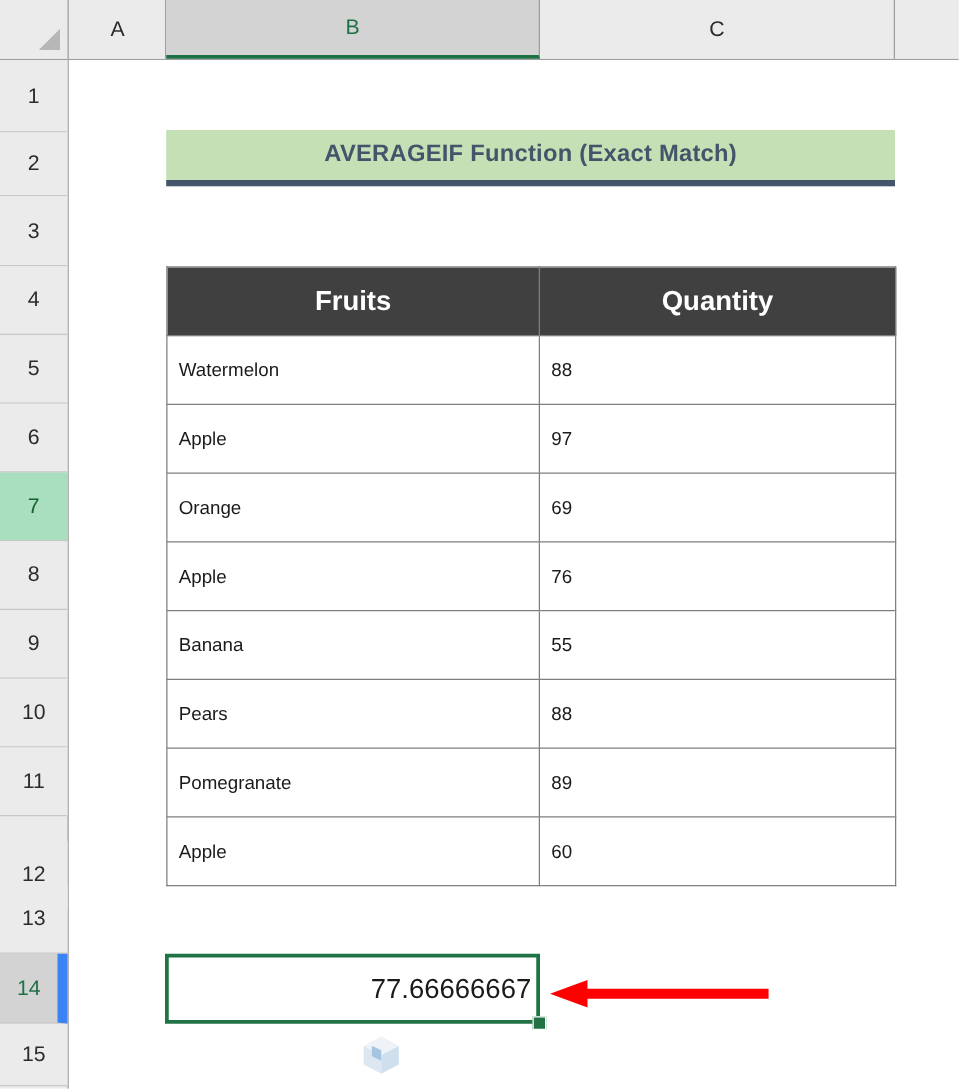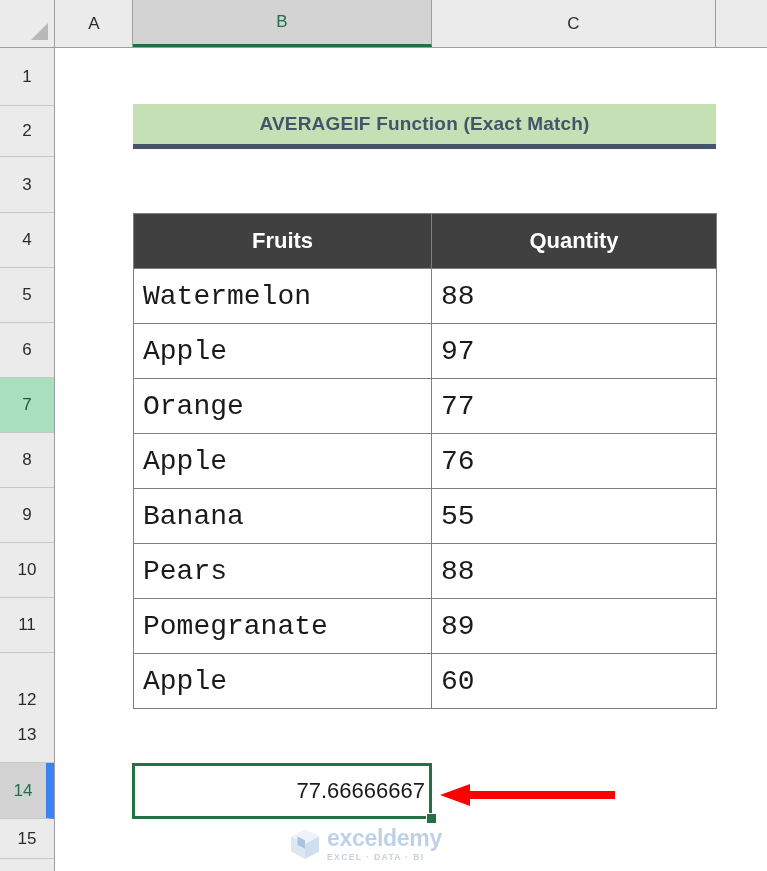--- a/index.html
+++ b/index.html
@@ -156,27 +156,26 @@
     font-weight: bold;
     text-align: center;
     border: 1px solid #808080;
     padding: 0;
     box-sizing: border-box;
   }
   .data-table td {
     height: 55px;
     background: #ffffff;
     color: #1a1a1a;
-    font-size: 28px;
+    font-size: 15px;
     border: 1px solid #808080;
     padding: 0 9px;
     box-sizing: border-box;
     white-space: nowrap;
     overflow: hidden;
-    font-family: Liberation Mono, monospace;
   }
   .data-table td.fruit { text-align: left; }
   .data-table td.qty   { padding-right: 8px; }
 
   
   .result-cell {
     position: absolute;
     left: 132px;
     top: 763px;
     width: 300px;
@@ -265,21 +264,21 @@
     <div class="row-head" style="top:220px;height:55px;">5</div>
     <div class="row-head" style="top:275px;height:55px;">6</div>
     <div class="row-head sel-soft" style="top:330px;height:55px;">7</div>
     <div class="row-head" style="top:385px;height:55px;">8</div>
     <div class="row-head" style="top:440px;height:55px;">9</div>
     <div class="row-head" style="top:495px;height:55px;">10</div>
     <div class="row-head" style="top:550px;height:55px;">11</div>
     <div class="row-head" style="top:625px;height:55px;">12</div>
     <div class="row-head" style="top:660px;height:55px;">13</div>
     <div class="row-head sel-active" style="top:715px;height:56px;">14</div>
-    <div class="row-head" style="top:771px;height:40px;">15</div>
+    <div class="row-head" style="top:771px;height:50px;">15</div>
   </div>
 
   <div class="grid-body"></div>
 
   <div class="title-banner">
     <span class="title-text">AVERAGEIF Function (Exact Match)</span>
   </div>
 
   <table class="data-table">
     <colgroup>
@@ -296,21 +295,21 @@
       <tr>
         <td class="fruit">Watermelon</td>
         <td class="qty">88</td>
       </tr>
       <tr>
         <td class="fruit">Apple</td>
         <td class="qty">97</td>
       </tr>
       <tr>
         <td class="fruit">Orange</td>
-        <td class="qty">77</td>
+        <td class="qty">69</td>
       </tr>
       <tr>
         <td class="fruit">Apple</td>
         <td class="qty">76</td>
       </tr>
       <tr>
         <td class="fruit">Banana</td>
         <td class="qty">55</td>
       </tr>
       <tr>
@@ -339,19 +338,15 @@
     </svg>
   </div>
 
   <div class="watermark">
     <svg class="wm-logo" viewBox="0 0 32 34">
       <polygon points="16,1 31,9 16,17 1,9" fill="#eef3f8"></polygon>
       <polygon points="1,9 16,17 16,33 1,25" fill="#dbe6f0"></polygon>
       <polygon points="16,17 31,9 31,25 16,33" fill="#cdddec"></polygon>
       <polygon points="8,9 16,13 16,22 8,18" fill="#9ec1e0"></polygon>
     </svg>
-    <div class="wm-textblock">
-      <span class="wm-name">exceldemy</span>
-      <span class="wm-tag">EXCEL · DATA · BI</span>
-    </div>
   </div>
 
 </div>
 
 </body></html>

